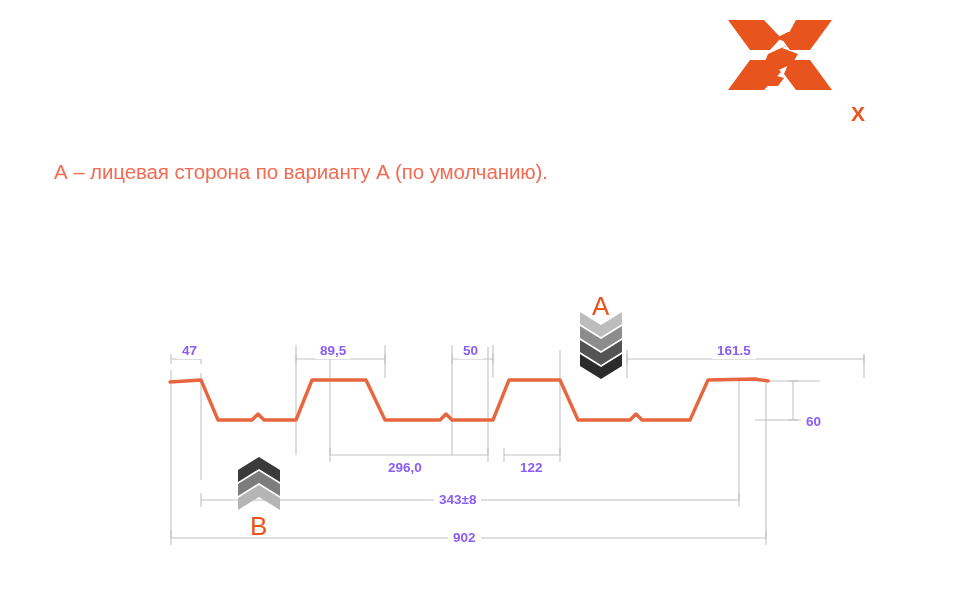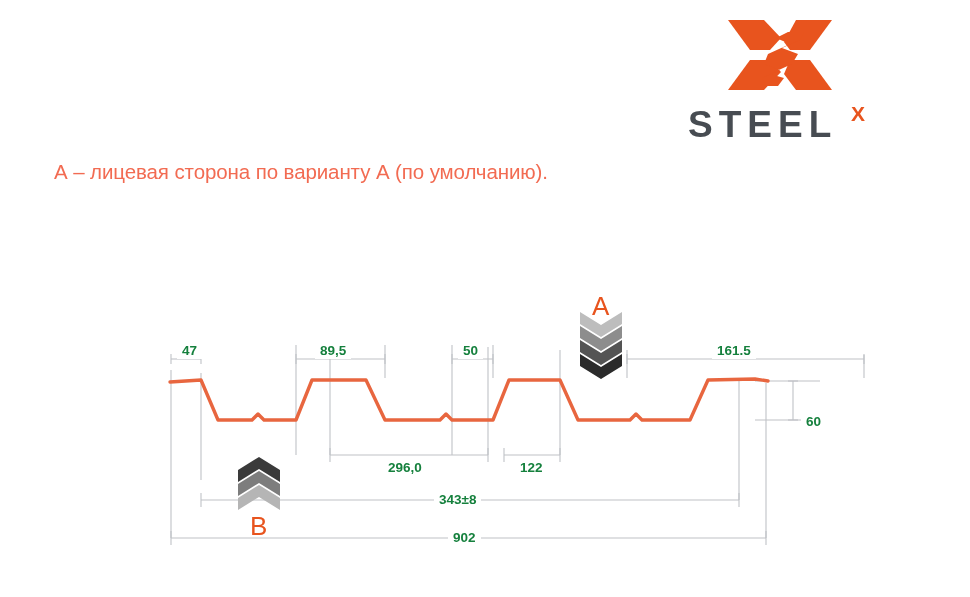--- a/index.html
+++ b/index.html
@@ -22,21 +22,21 @@
   
   .legend-line{position:absolute;left:54px;color:#f26b52;font-size:20.5px;
       font-family:"Liberation Sans", sans-serif;white-space:nowrap;letter-spacing:-0.1px;}
   #legend-a{top:160px;text-align:center;}
   #legend-b{top:217px;}
 
   
   #drawing{position:absolute;left:0;top:255px;width:970px;height:320px;}
 
   
-  .dim-txt{position:absolute;font-size:13.5px;font-weight:bold;color:#15803d;
+  .dim-txt{position:absolute;font-size:13.5px;font-weight:bold;color:#8b5cf6;
       font-family:"Liberation Sans", sans-serif;background:#ffffff;
       padding:0 5px;line-height:16px;white-space:nowrap;}
 
   
   .mk-letter{position:absolute;color:#e8541e;font-size:26px;
       font-family:"Liberation Sans", sans-serif;line-height:26px;}
 </style>
 </head>
 <body>
 
@@ -53,21 +53,20 @@
 
           <path d="M24,46 L44,46 L55,58 L38,76 L2,76 Z"></path>
 
           <path d="M64,46 L84,46 L106,76 L70,76 L58,60 Z"></path>
 
           <path d="M62,18 L78,18 L74,26 L56,34 L72,40 L66,50 L44,60 L58,64 L52,72
                    L40,72 L36,64 L54,56 L38,50 L42,40 L64,30 L50,24 Z"></path>
         </g>
       </svg>
     </div>
-    <div class="logo-word">STEEL</div>
     <div class="logo-sup">X</div>
   </div>
 
   <div class="legend-line" id="legend-a">А – лицевая сторона по варианту А (по умолчанию).</div>
 
   <div id="drawing">
 
     <svg width="970" height="320" viewBox="0 0 970 320" xmlns="http://www.w3.org/2000/svg">
 
       <g stroke="#bfc2c6" stroke-width="1.1" fill="none">

